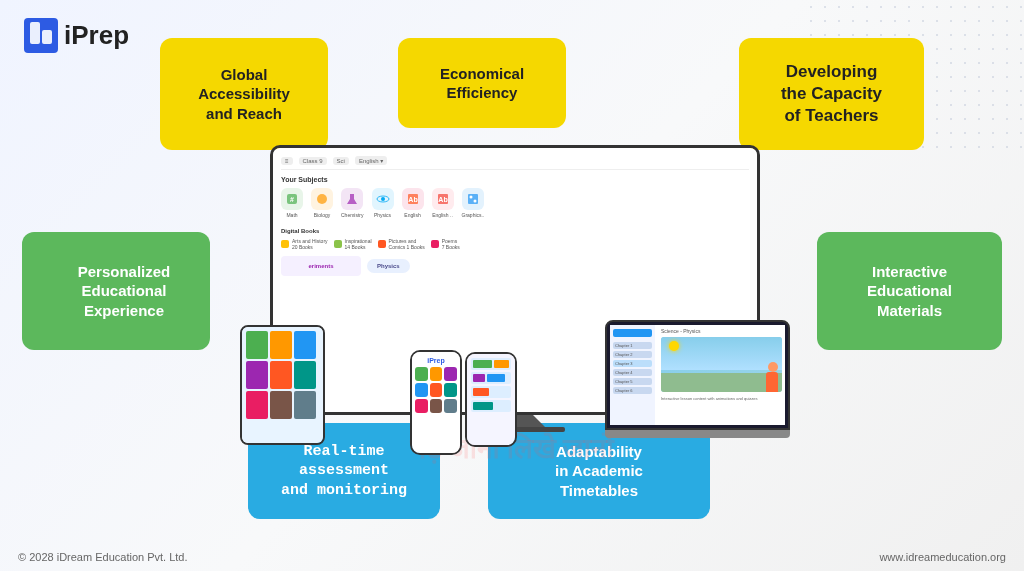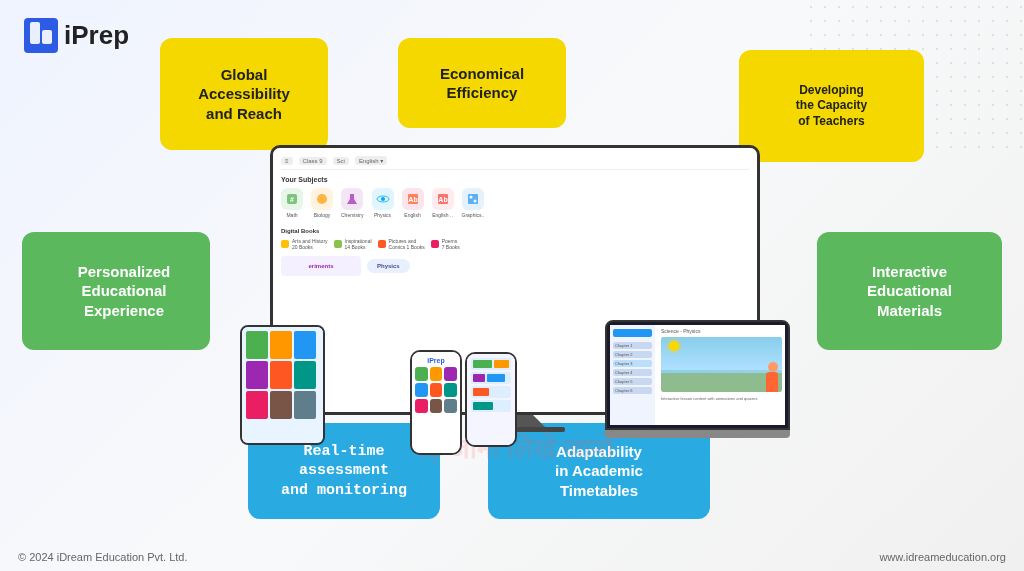--- a/index.html
+++ b/index.html
@@ -79,22 +79,21 @@
       font-size: 15px;
     }
     .box-economical {
       top: 38px; left: 398px;
       width: 168px; height: 90px;
       font-size: 15px;
     }
     .box-developing {
       top: 38px; right: 100px;
       width: 185px; height: 112px;
-      font-size: 12px;
-      margin-top: 12px;
+      font-size: 17px;
     }
 
     
     .box-personalized {
       top: 232px; left: 22px;
       width: 188px; height: 118px;
       font-size: 15px;
     }
     .box-interactive {
       top: 232px; right: 22px;
@@ -680,15 +679,15 @@
       </div>
     </div>
     <div class="laptop-base"></div>
   </div>
 
 </div>
 
 <div class="watermark">पढ़े  जानो  लिखे  जानो</div>
 
 <div class="footer">
-  <span>© 2024 iDream Education Pvt. Ltd.</span>
+  <span>© 2028 iDream Education Pvt. Ltd.</span>
   <span>www.idreameducation.org</span>
 </div>
 
 </body></html>

